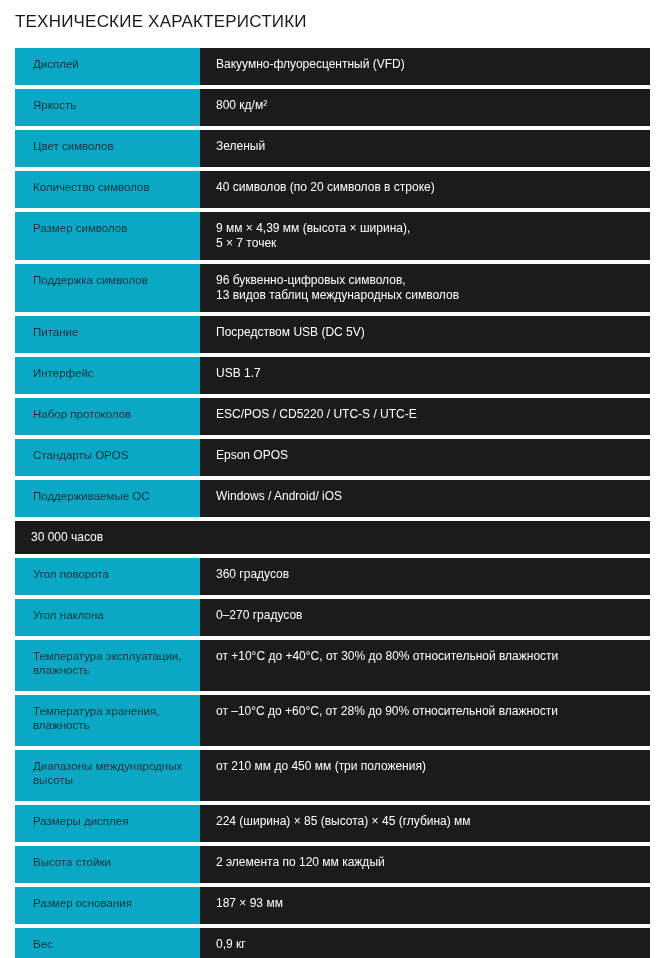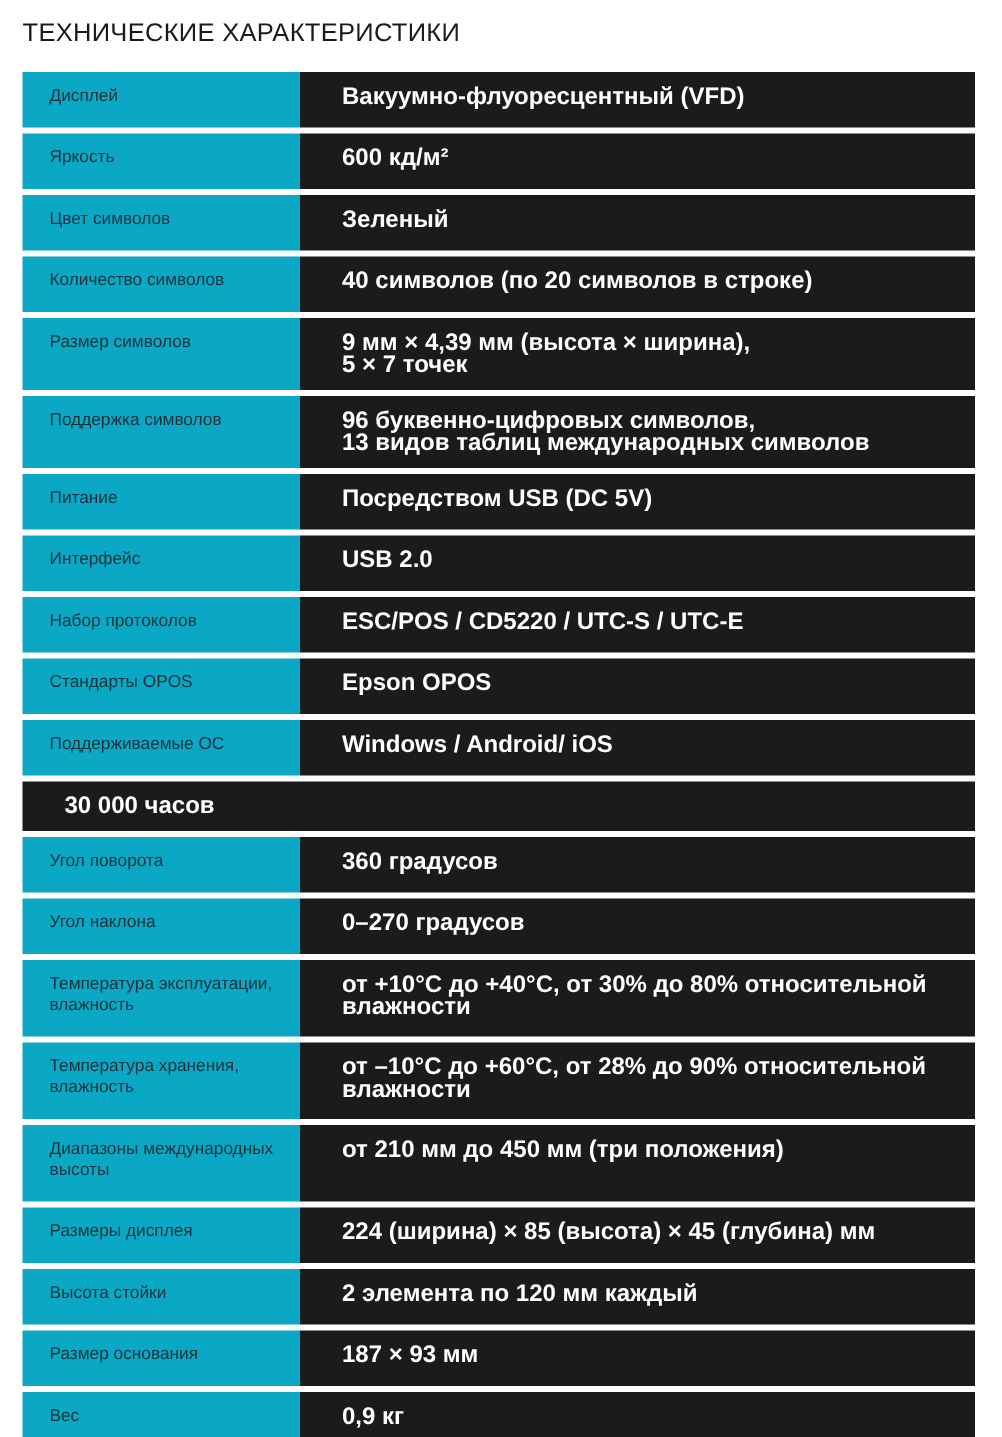--- a/index.html
+++ b/index.html
@@ -49,44 +49,44 @@
     font-size: 11.5px;
     line-height: 14px;
     font-weight: normal;
     padding: 9px 8px 14px 18px;
   }
   .value-cell {
     flex: 1;
     min-height: 32px;
     background: var(--row-black);
     color: var(--value-text);
-    font-size: 16px;
+    font-size: 12px;
     line-height: 15px;
-    font-weight: bold;
-    padding: 9px 10px 9px 28px;
+    font-weight: normal;
+    padding: 9px 10px 9px 16px;
   }
   .row:last-child .label-cell,
   .row:last-child .value-cell {
     min-height: 43px;
   }
 </style>
 </head>
 <body>
 
 <div class="page">
   <h1 class="page-title">ТЕХНИЧЕСКИЕ ХАРАКТЕРИСТИКИ</h1>
   <div class="spec-table" id="spec-table">
   <div class="row">
     <div class="cell label-cell">Дисплей</div>
     <div class="cell value-cell">Вакуумно-флуоресцентный (VFD)</div>
   </div>
 
   <div class="row">
     <div class="cell label-cell">Яркость</div>
-    <div class="cell value-cell">600 кд/м²</div>
+    <div class="cell value-cell">800 кд/м²</div>
   </div>
 
   <div class="row">
     <div class="cell label-cell">Цвет символов</div>
     <div class="cell value-cell">Зеленый</div>
   </div>
 
   <div class="row">
     <div class="cell label-cell">Количество символов</div>
     <div class="cell value-cell">40 символов (по 20 символов в строке)</div>
@@ -104,21 +104,21 @@
 13 видов таблиц международных символов</div>
   </div>
 
   <div class="row">
     <div class="cell label-cell">Питание</div>
     <div class="cell value-cell">Посредством USB (DC 5V)</div>
   </div>
 
   <div class="row">
     <div class="cell label-cell">Интерфейс</div>
-    <div class="cell value-cell">USB 2.0</div>
+    <div class="cell value-cell">USB 1.7</div>
   </div>
 
   <div class="row">
     <div class="cell label-cell">Набор протоколов</div>
     <div class="cell value-cell">ESC/POS / CD5220 / UTC-S / UTC-E</div>
   </div>
 
   <div class="row">
     <div class="cell label-cell">Стандарты OPOS</div>
     <div class="cell value-cell">Epson OPOS</div>

